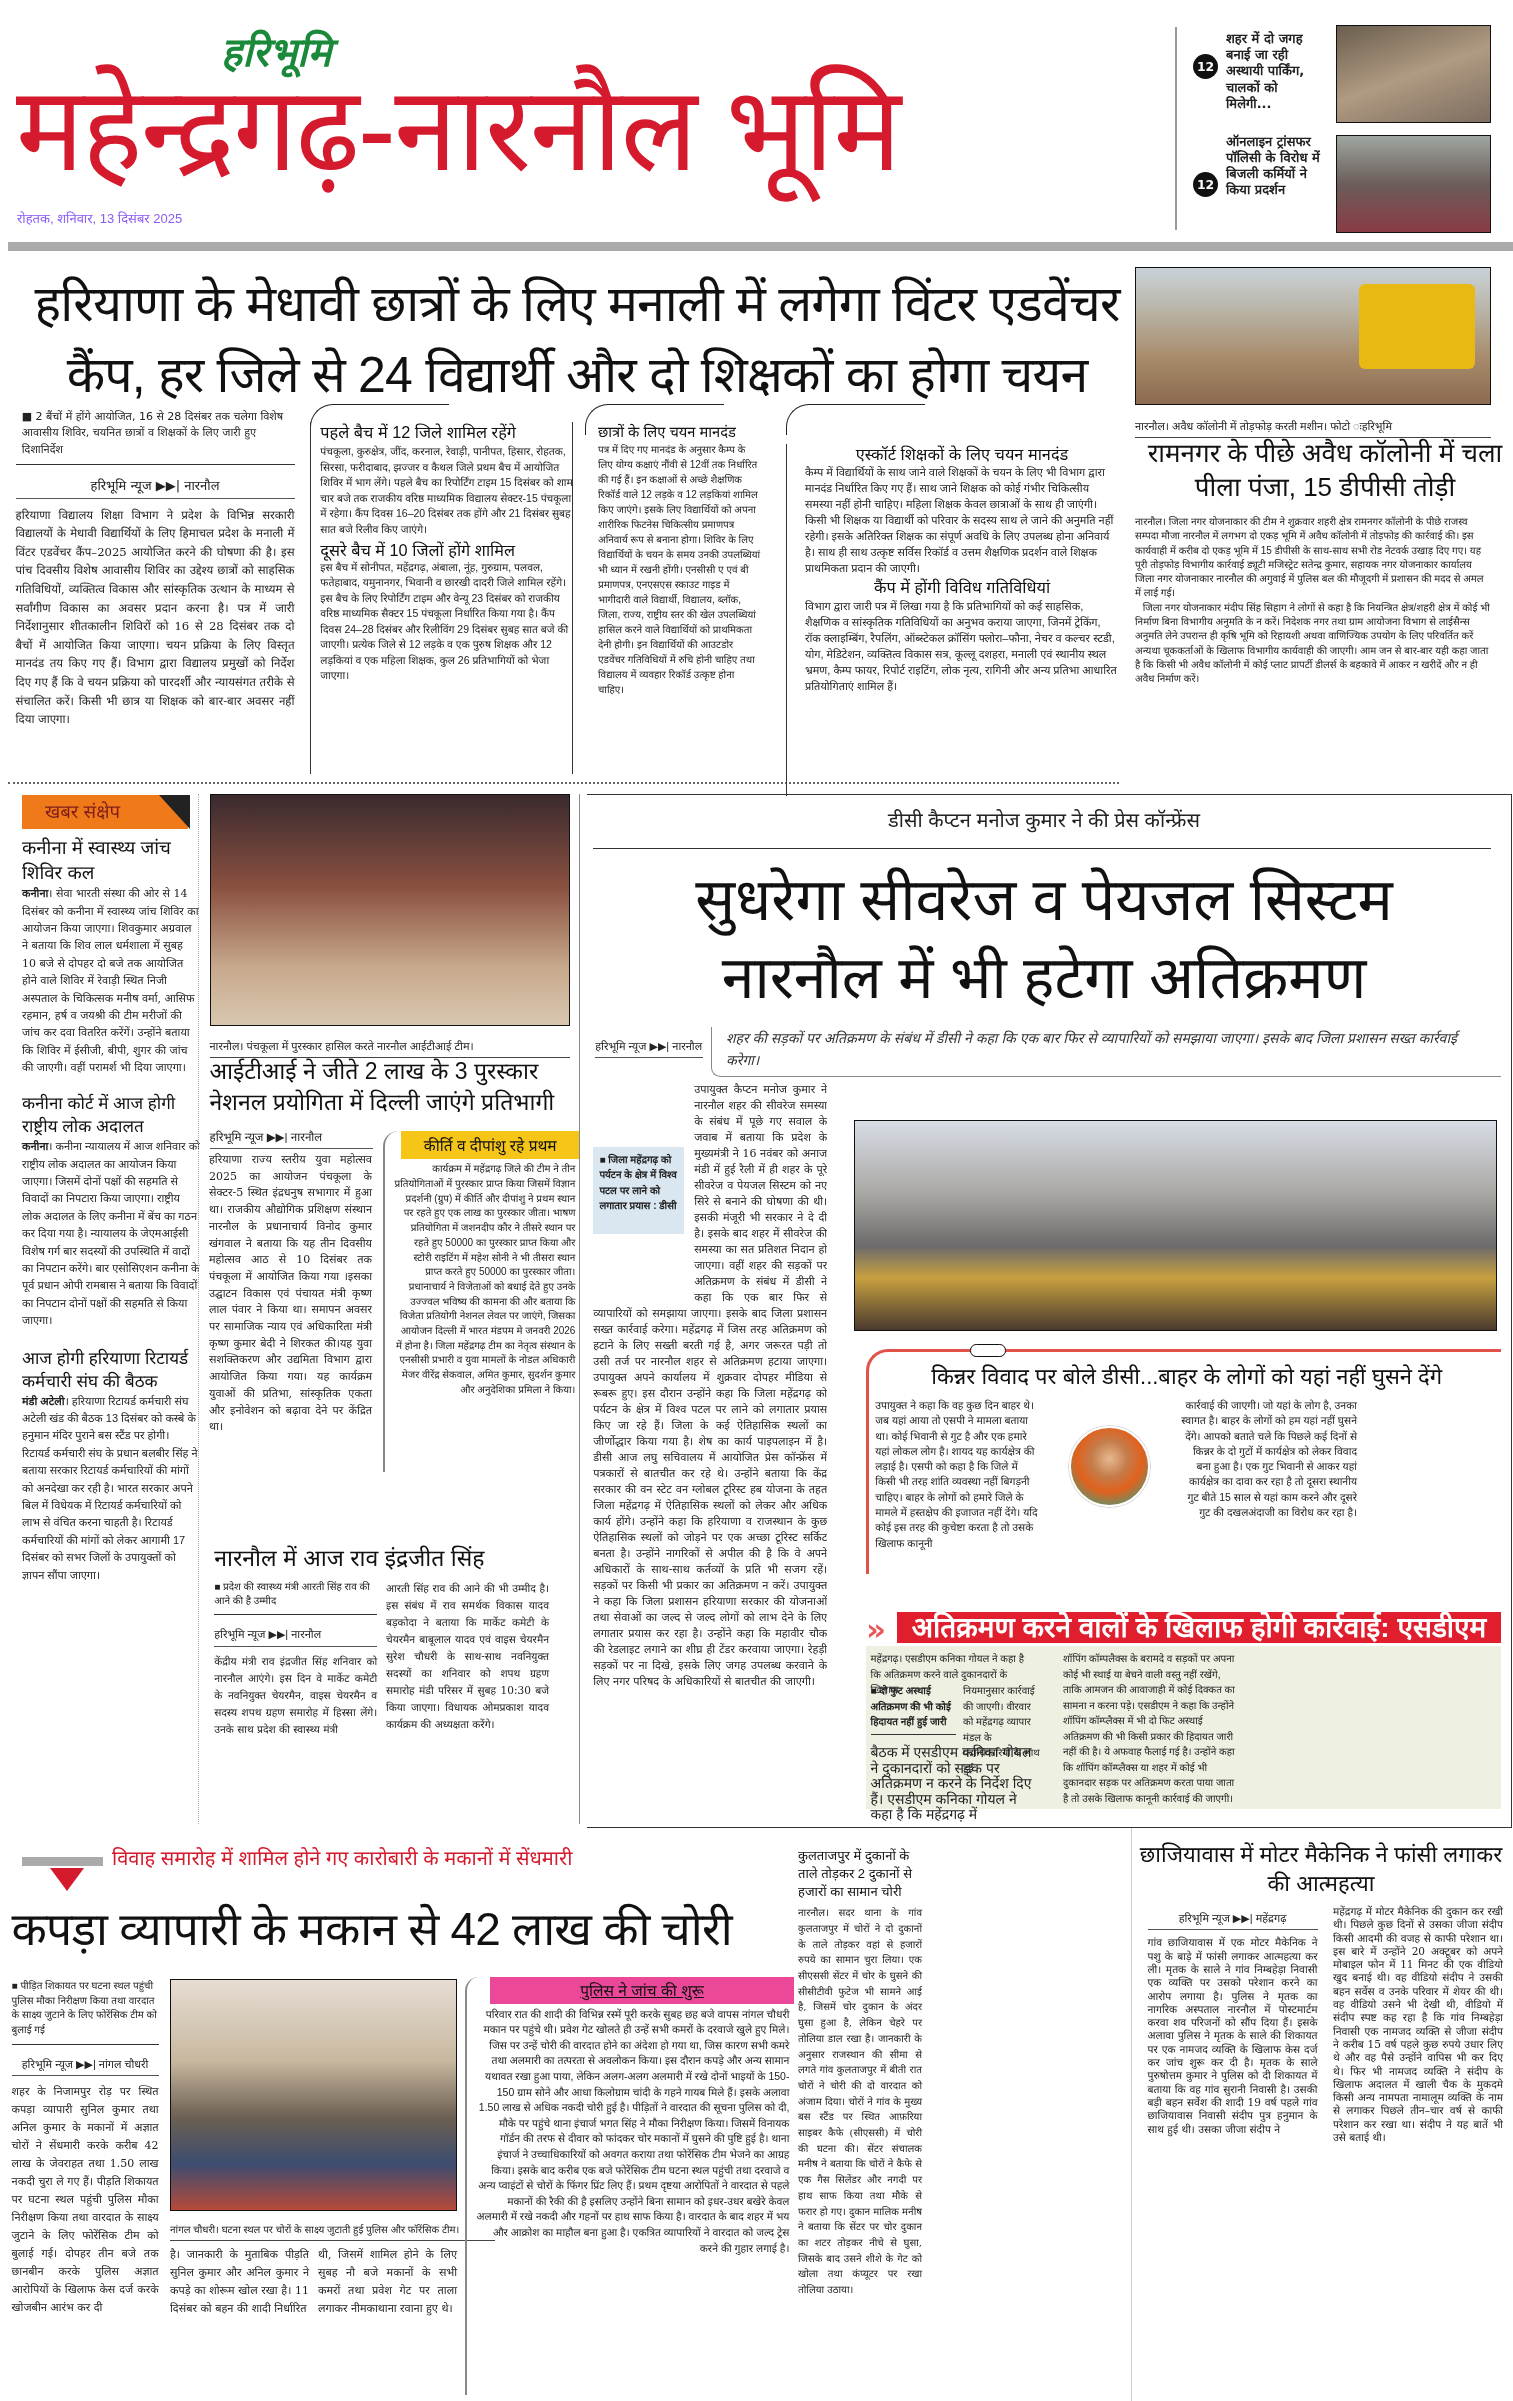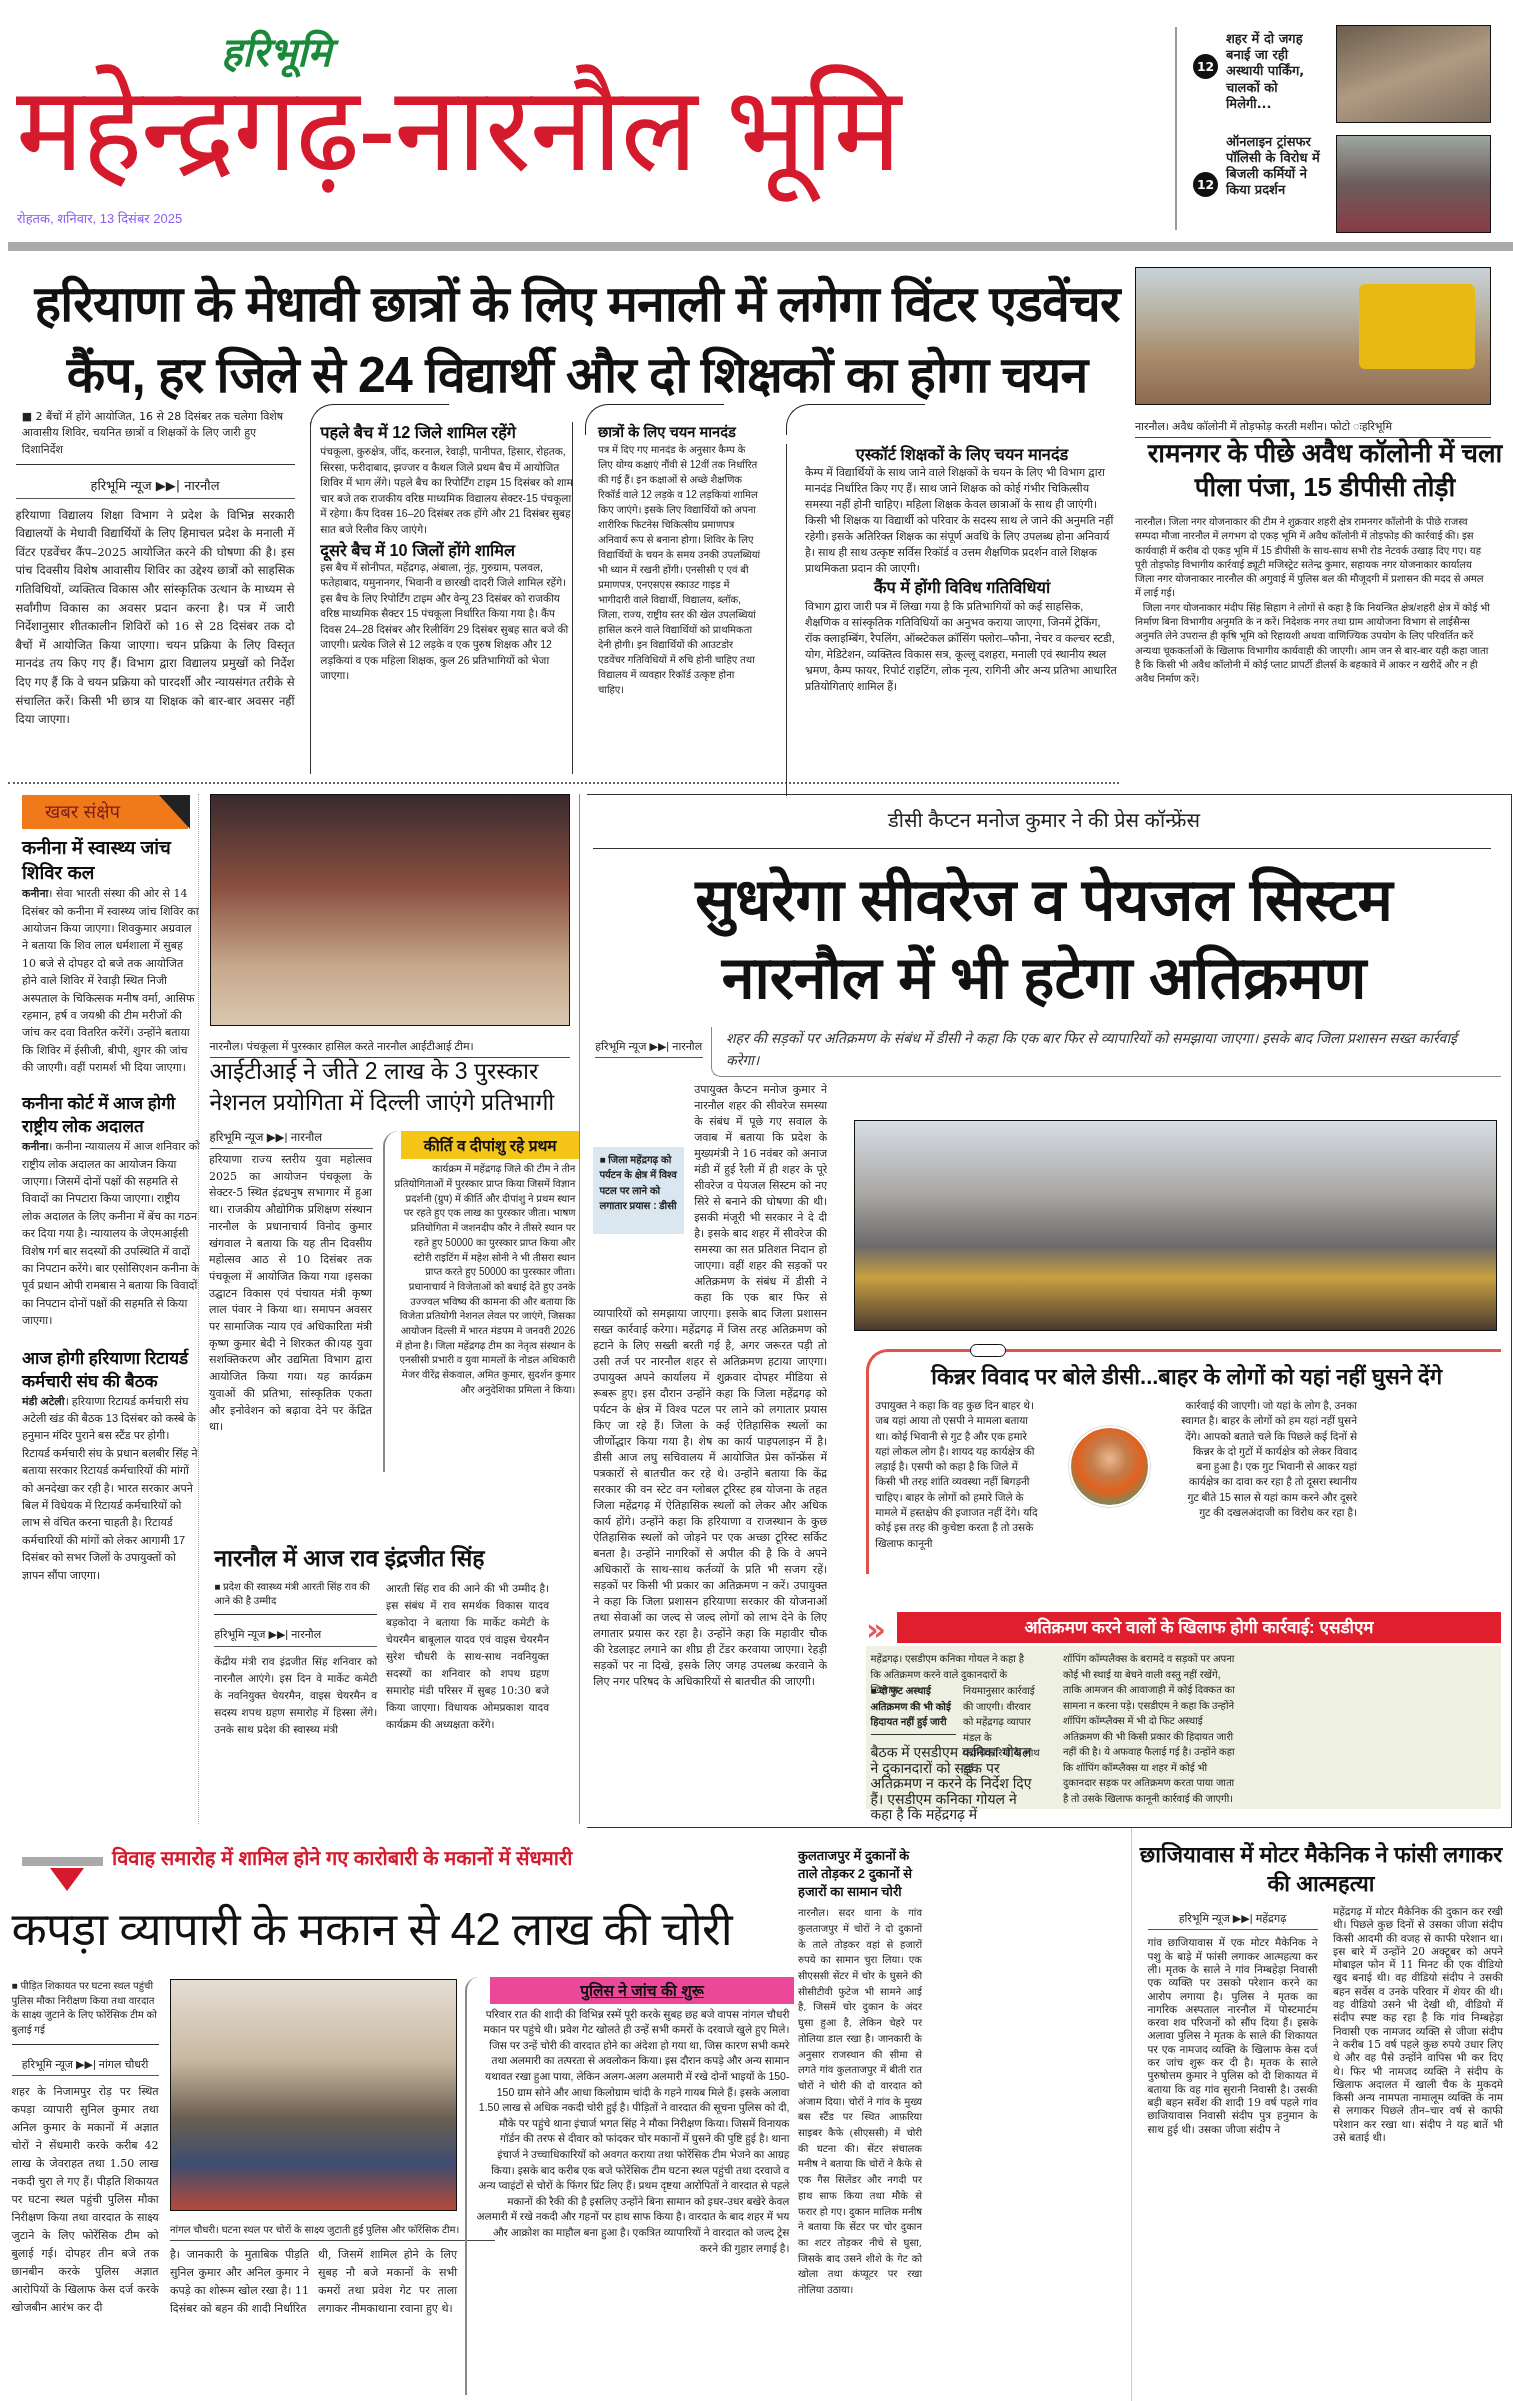--- a/index.html
+++ b/index.html
@@ -2,21 +2,21 @@
 <html style="font-size:12.4px"><head>
 <meta charset="utf-8">
 <style>
 *{box-sizing:border-box;margin:0;padding:0}
 body{width:1514px;height:2401px;background:#fff;font-family:"DejaVu Sans","Liberation Sans",sans-serif;color:#222;position:relative;overflow:hidden}
 .abs{position:absolute}
 .serif{font-family:"DejaVu Serif","Liberation Serif",serif}
 .cond{font-family:"Liberation Sans","DejaVu Sans",sans-serif}
 .body-t{font-size:12px;line-height:18.6px;text-align:justify;color:#222}
 .byline{font-size:13px;text-align:center;border-bottom:1.5px solid #555;padding:4.6px 0;margin:6.2px 0;color:#222}
-.hd{font-weight:bold;color:#111}
+.hd{font-weight:normal;color:#111}
 .photo{background:linear-gradient(135deg,#8a7f6c,#c8b89a 40%,#6d6355);border:1.5px solid #111}
 .caption{font-size:11.6px;color:#222;border-bottom:1.5px solid #444;padding:4.6px 0}
 .dotline{border-bottom:2.3px dotted #666}
 .bullet::before{content:"■ ";color:#222}
 </style>
 </head>
 <body>
 
 <div class="abs" style="left:0;top:0;width:1514px;height:256px">
   <div class="abs cond" style="left:221px;top:23px;font-size:40px;font-weight:bold;color:#1a8a3a;font-style:italic">हरिभूमि</div>
@@ -146,21 +146,21 @@
   <div class="abs" style="left:279px;top:554px;width:635px;height:225px;border-left:3.1px solid #e0524a;border-top:3.1px solid #e0524a;border-top-left-radius:22px">
     <div class="abs" style="left:101px;top:-7.7px;width:36px;height:12.4px;border:1.5px solid #111;border-radius:6.2px;background:#fff"></div>
     <div class="abs cond hd" style="left:7.7px;top:11px;width:620px;font-size:22px;line-height:28px;text-align:center">किन्नर विवाद पर बोले डीसी...बाहर के लोगों को यहां नहीं घुसने देंगे</div>
     <div class="abs cond" style="left:6.2px;top:46px;width:166px;font-size:10.5px;line-height:15.3px">उपायुक्त ने कहा कि वह कुछ दिन बाहर थे। जब यहां आया तो एसपी ने मामला बताया था। कोई भिवानी से गुट है और एक हमारे यहां लोकल लोग है। शायद यह कार्यक्षेत्र की लड़ाई है। एसपी को कहा है कि जिले में किसी भी तरह शांति व्यवस्था नहीं बिगड़नी चाहिए। बाहर के लोगों को हमारे जिले के मामले में हस्तक्षेप की इजाजत नहीं देंगे। यदि कोई इस तरह की कुचेष्टा करता है तो उसके खिलाफ कानूनी</div>
     <div class="abs" style="left:200px;top:74px;width:81px;height:81px;border-radius:50%;background:radial-gradient(circle at 50% 40%,#e8b890 0,#c47c4a 30%,#e1611d 55%,#6b8f66 80%);border:2.3px solid #fff;box-shadow:0 0 0 0.8px #ccc"></div>
     <div class="abs cond" style="left:310px;top:46px;width:178px;font-size:10.5px;line-height:15.3px;text-align:right">कार्रवाई की जाएगी। जो यहां के लोग है, उनका स्वागत है। बाहर के लोगों को हम यहां नहीं घुसने देंगे। आपको बताते चले कि पिछले कई दिनों से किन्नर के दो गुटों में कार्यक्षेत्र को लेकर विवाद बना हुआ है। एक गुट भिवानी से आकर यहां कार्यक्षेत्र का दावा कर रहा है तो दूसरा स्थानीय गुट बीते 15 साल से यहां काम करने और दूसरे गुट की दखलअंदाजी का विरोध कर रहा है।</div>
   </div>
 
   <div class="abs" style="left:279px;top:817px;width:635px;height:201px">
     <div class="abs" style="left:0;top:1.5px;font-size:31px;line-height:31px;color:#e8585a;font-weight:bold">»</div>
-    <div class="abs cond" style="left:31px;top:0;width:604px;height:31px;background:#e01e2e;color:#fff;font-size:17px;line-height:31px;text-align:center;font-weight:bold">अतिक्रमण करने वालों के खिलाफ होगी कार्रवाई: एसडीएम</div>
+    <div class="abs cond" style="left:31px;top:0;width:604px;height:31px;background:#e01e2e;color:#fff;font-size:28px;line-height:31px;text-align:center;font-weight:bold">अतिक्रमण करने वालों के खिलाफ होगी कार्रवाई: एसडीएम</div>
     <div class="abs" style="left:0;top:34px;width:635px;height:163px;background:#eef0e2"></div>
     <div class="abs cond" style="left:4.6px;top:39px;width:166px;font-size:10px;line-height:15.5px">महेंद्रगढ़। एसडीएम कनिका गोयल ने कहा है कि अतिक्रमण करने वाले दुकानदारों के खिलाफ</div>
     <div class="abs bullet cond" style="left:4.6px;top:71px;width:85px;font-size:10px;line-height:15.5px;font-weight:bold;border-bottom:0.8px solid #333;padding-bottom:4.6px">दो फुट अस्थाई अतिक्रमण की भी कोई हिदायत नहीं हुई जारी</div>
     <div class="abs cond" style="left:97px;top:71px;width:77px;font-size:10px;line-height:15.5px">नियमानुसार कार्रवाई की जाएगी। वीरवार को महेंद्रगढ़ व्यापार मंडल के पदाधिकारियों के साथ हुई</div>
     <div class="abs cond" style="left:4.6px;top:133px;width:166px;font-size:14px;line-height:15.5px">बैठक में एसडीएम कनिका गोयल ने दुकानदारों को सड़क पर अतिक्रमण न करने के निर्देश दिए हैं। एसडीएम कनिका गोयल ने कहा है कि महेंद्रगढ़ में</div>
     <div class="abs cond" style="left:197px;top:39px;width:174px;font-size:10px;line-height:15.5px">शॉपिंग कॉम्पलैक्स के बरामदे व सड़कों पर अपना कोई भी स्थाई या बेचने वाली वस्तु नहीं रखेंगे, ताकि आमजन की आवाजाही में कोई दिक्कत का सामना न करना पड़े। एसडीएम ने कहा कि उन्होंने शॉपिंग कॉम्प्लैक्स में भी दो फिट अस्थाई अतिक्रमण की भी किसी प्रकार की हिदायत जारी नहीं की है। ये अफवाह फैलाई गई है। उन्होंने कहा कि शॉपिंग कॉम्प्लैक्स या शहर में कोई भी दुकानदार सड़क पर अतिक्रमण करता पाया जाता है तो उसके खिलाफ कानूनी कार्रवाई की जाएगी।</div>
   </div>
 </div>
 
 <div class="abs" style="left:0;top:1828px;width:1123px;height:573px">

